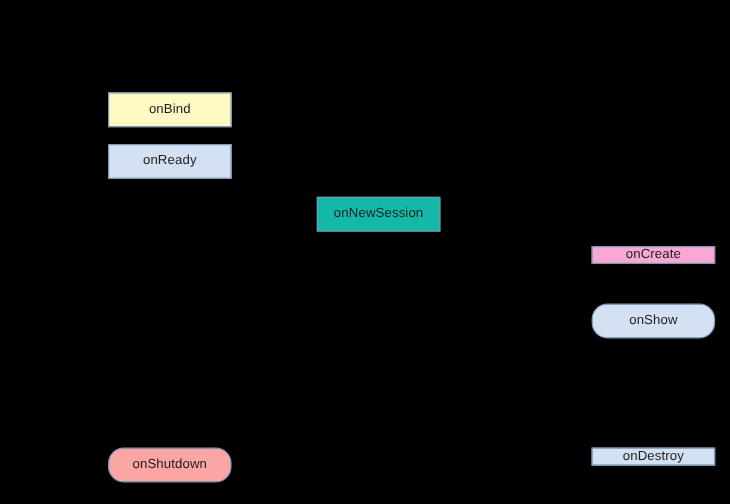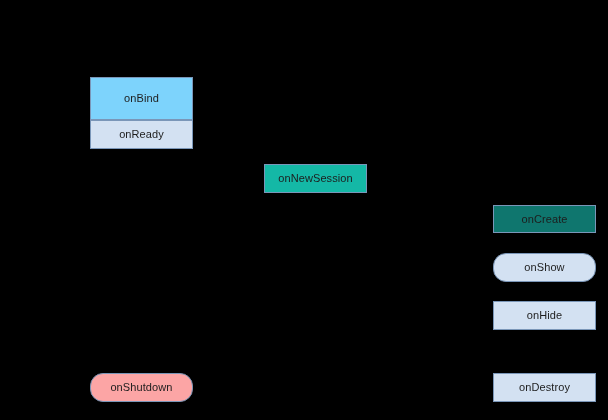--- a/index.html
+++ b/index.html
@@ -36,45 +36,42 @@
   .node-label {
     display: block;
     pointer-events: none;
   }
 </style>
 </head>
 <body>
 
 <div id="canvas" style="width: 608px; height: 420px; background: rgb(0, 0, 0);">
 
-  <div class="node" style="left: 90px; top: 77px; width: 103px; height: 43px; background: #7dd3fc; border-color: rgb(122, 150, 184); color: rgb(29, 29, 29); text-align: right;">
+  <div class="node" style="left: 90px; top: 77px; width: 103px; height: 29px; background: #fef9c3; border-color: rgb(122, 150, 184); color: rgb(29, 29, 29); text-align: right;">
     <span class="node-label">onBind</span>
   </div>
 
   <div class="node" style="left: 90px; top: 120px; width: 103px; height: 29px; background: rgb(211, 225, 242); border-color: rgb(122, 150, 184); color: rgb(29, 29, 29); text-align: right;">
     <span class="node-label">onReady</span>
   </div>
 
   <div class="node" style="left: 264px; top: 164px; width: 103px; height: 29px; background: #14b8a6; border-color: rgb(122, 150, 184); color: rgb(29, 29, 29);">
     <span class="node-label">onNewSession</span>
   </div>
 
-  <div class="node" style="left: 493px; top: 205px; width: 103px; height: 28px; background: #0f766e; border-color: rgb(122, 150, 184); color: rgb(29, 29, 29);">
+  <div class="node" style="left: 493px; top: 205px; width: 103px; height: 15px; background: #f9a8d4; border-color: rgb(122, 150, 184); color: rgb(29, 29, 29);">
     <span class="node-label">onCreate</span>
   </div>
 
   <div class="node" style="left: 493px; top: 253px; width: 103px; height: 29px; background: rgb(211, 225, 242); border-color: rgb(122, 150, 184); color: rgb(29, 29, 29); border-radius: 13px;">
     <span class="node-label">onShow</span>
   </div>
 
-  <div class="node" style="left: 493px; top: 301px; width: 103px; height: 29px; background: rgb(211, 225, 242); border-color: rgb(122, 150, 184); color: rgb(29, 29, 29);">
-    <span class="node-label">onHide</span>
-  </div>
 
   <div class="node" style="left: 90px; top: 373px; width: 103px; height: 29px; background: #fca5a5; border-color: rgb(122, 150, 184); color: rgb(29, 29, 29); border-radius: 13px;">
     <span class="node-label">onShutdown</span>
   </div>
 
-  <div class="node" style="left: 493px; top: 373px; width: 103px; height: 29px; background: rgb(211, 225, 242); border-color: rgb(122, 150, 184); color: rgb(29, 29, 29); text-align: right;">
+  <div class="node" style="left: 493px; top: 373px; width: 103px; height: 15px; background: rgb(211, 225, 242); border-color: rgb(122, 150, 184); color: rgb(29, 29, 29); text-align: right;">
     <span class="node-label">onDestroy</span>
   </div>
 
 </div>
 
 </body></html>

